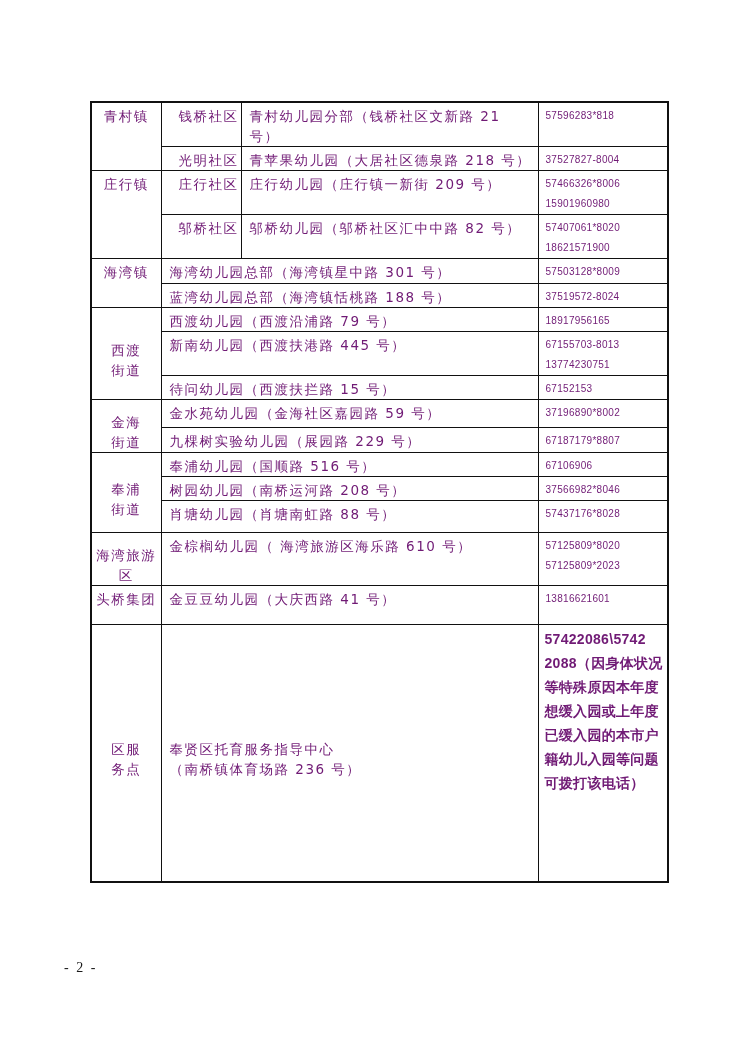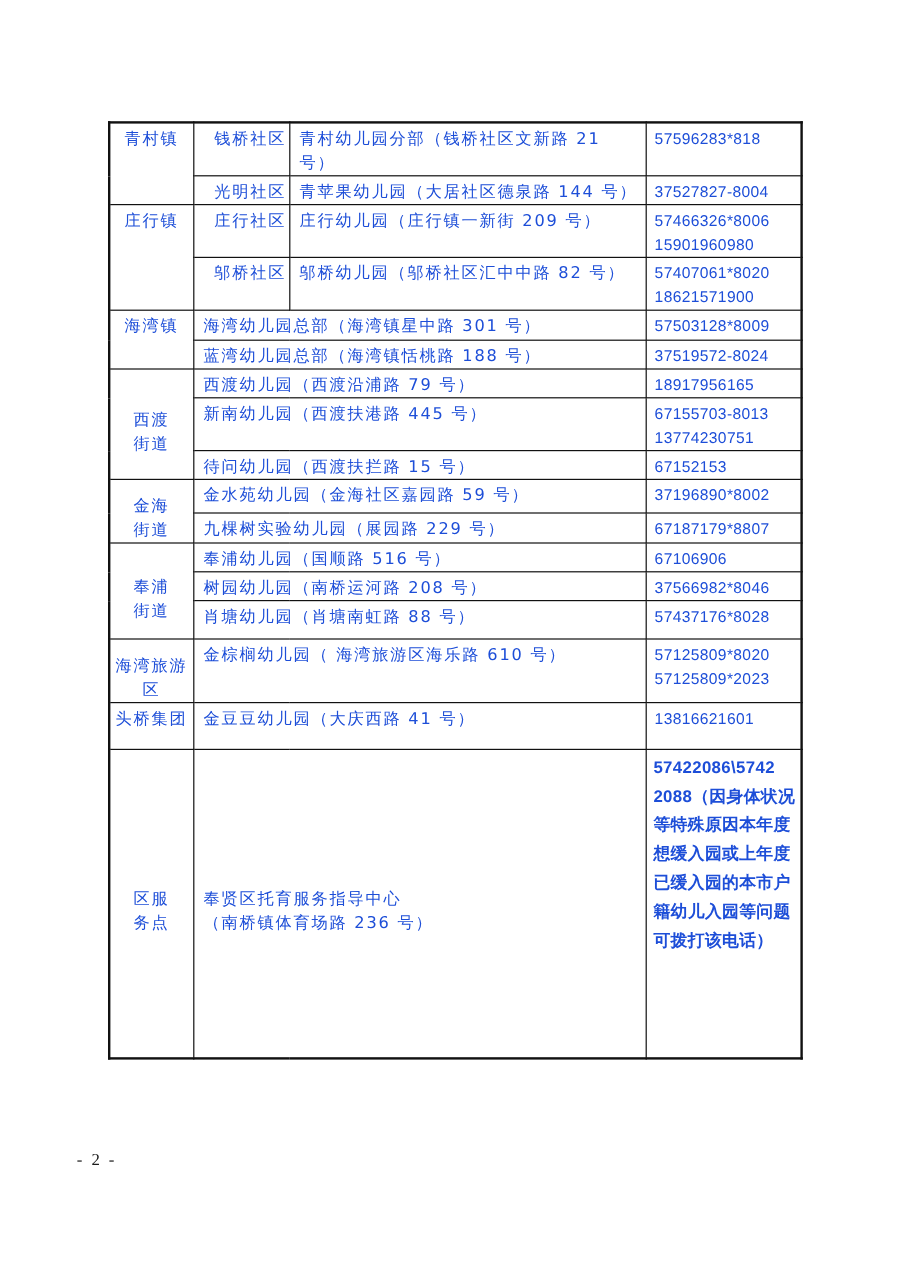--- a/index.html
+++ b/index.html
@@ -21,30 +21,30 @@
   }
   td {
     border:1px solid #111111;
     vertical-align:top;
     padding:3px 2px 0 8px;
     font-size:13.5px;
     letter-spacing:1.5px;
     line-height:20px;
     white-space:pre-line;
     overflow:hidden;
-    color:#1d4ed8;
+    color:#701a75;
   }
   td.town {
     text-align:center;
     padding-left:2px; padding-right:2px;
   }
   td.comm { padding-left:9px;text-align:right; }
   td.ph {
     font-family:"Liberation Sans","DejaVu Sans",sans-serif;
-    font-size:13px;
+    font-size:10px;
     letter-spacing:0.3px;
     padding-left:7px;
   }
   td.mid {
     vertical-align:middle;
     line-height:20px;
     padding-top:12px;
   }
   td.ph-long {
     font-family:"Liberation Sans","DejaVu Sans",sans-serif;
@@ -79,21 +79,21 @@
     </colgroup>
     <tbody>
       <tr style="height:26px">
         <td class="town" rowspan="2">青村镇</td>
         <td class="comm">钱桥社区</td>
         <td class="kg">青村幼儿园分部（钱桥社区文新路 21 号）</td>
         <td class="ph">57596283*818</td>
       </tr>
       <tr style="height:20px">
         <td class="comm">光明社区</td>
-        <td class="kg">青苹果幼儿园（大居社区德泉路 144 号）</td>
+        <td class="kg">青苹果幼儿园（大居社区德泉路 218 号）</td>
         <td class="ph">37527827-8004</td>
       </tr>
       <tr class="gt" style="height:40px">
         <td class="town" rowspan="2">庄行镇</td>
         <td class="comm">庄行社区</td>
         <td class="kg">庄行幼儿园（庄行镇一新街 209 号）</td>
         <td class="ph">57466326*8006
 15901960980</td>
       </tr>
       <tr style="height:42px">

